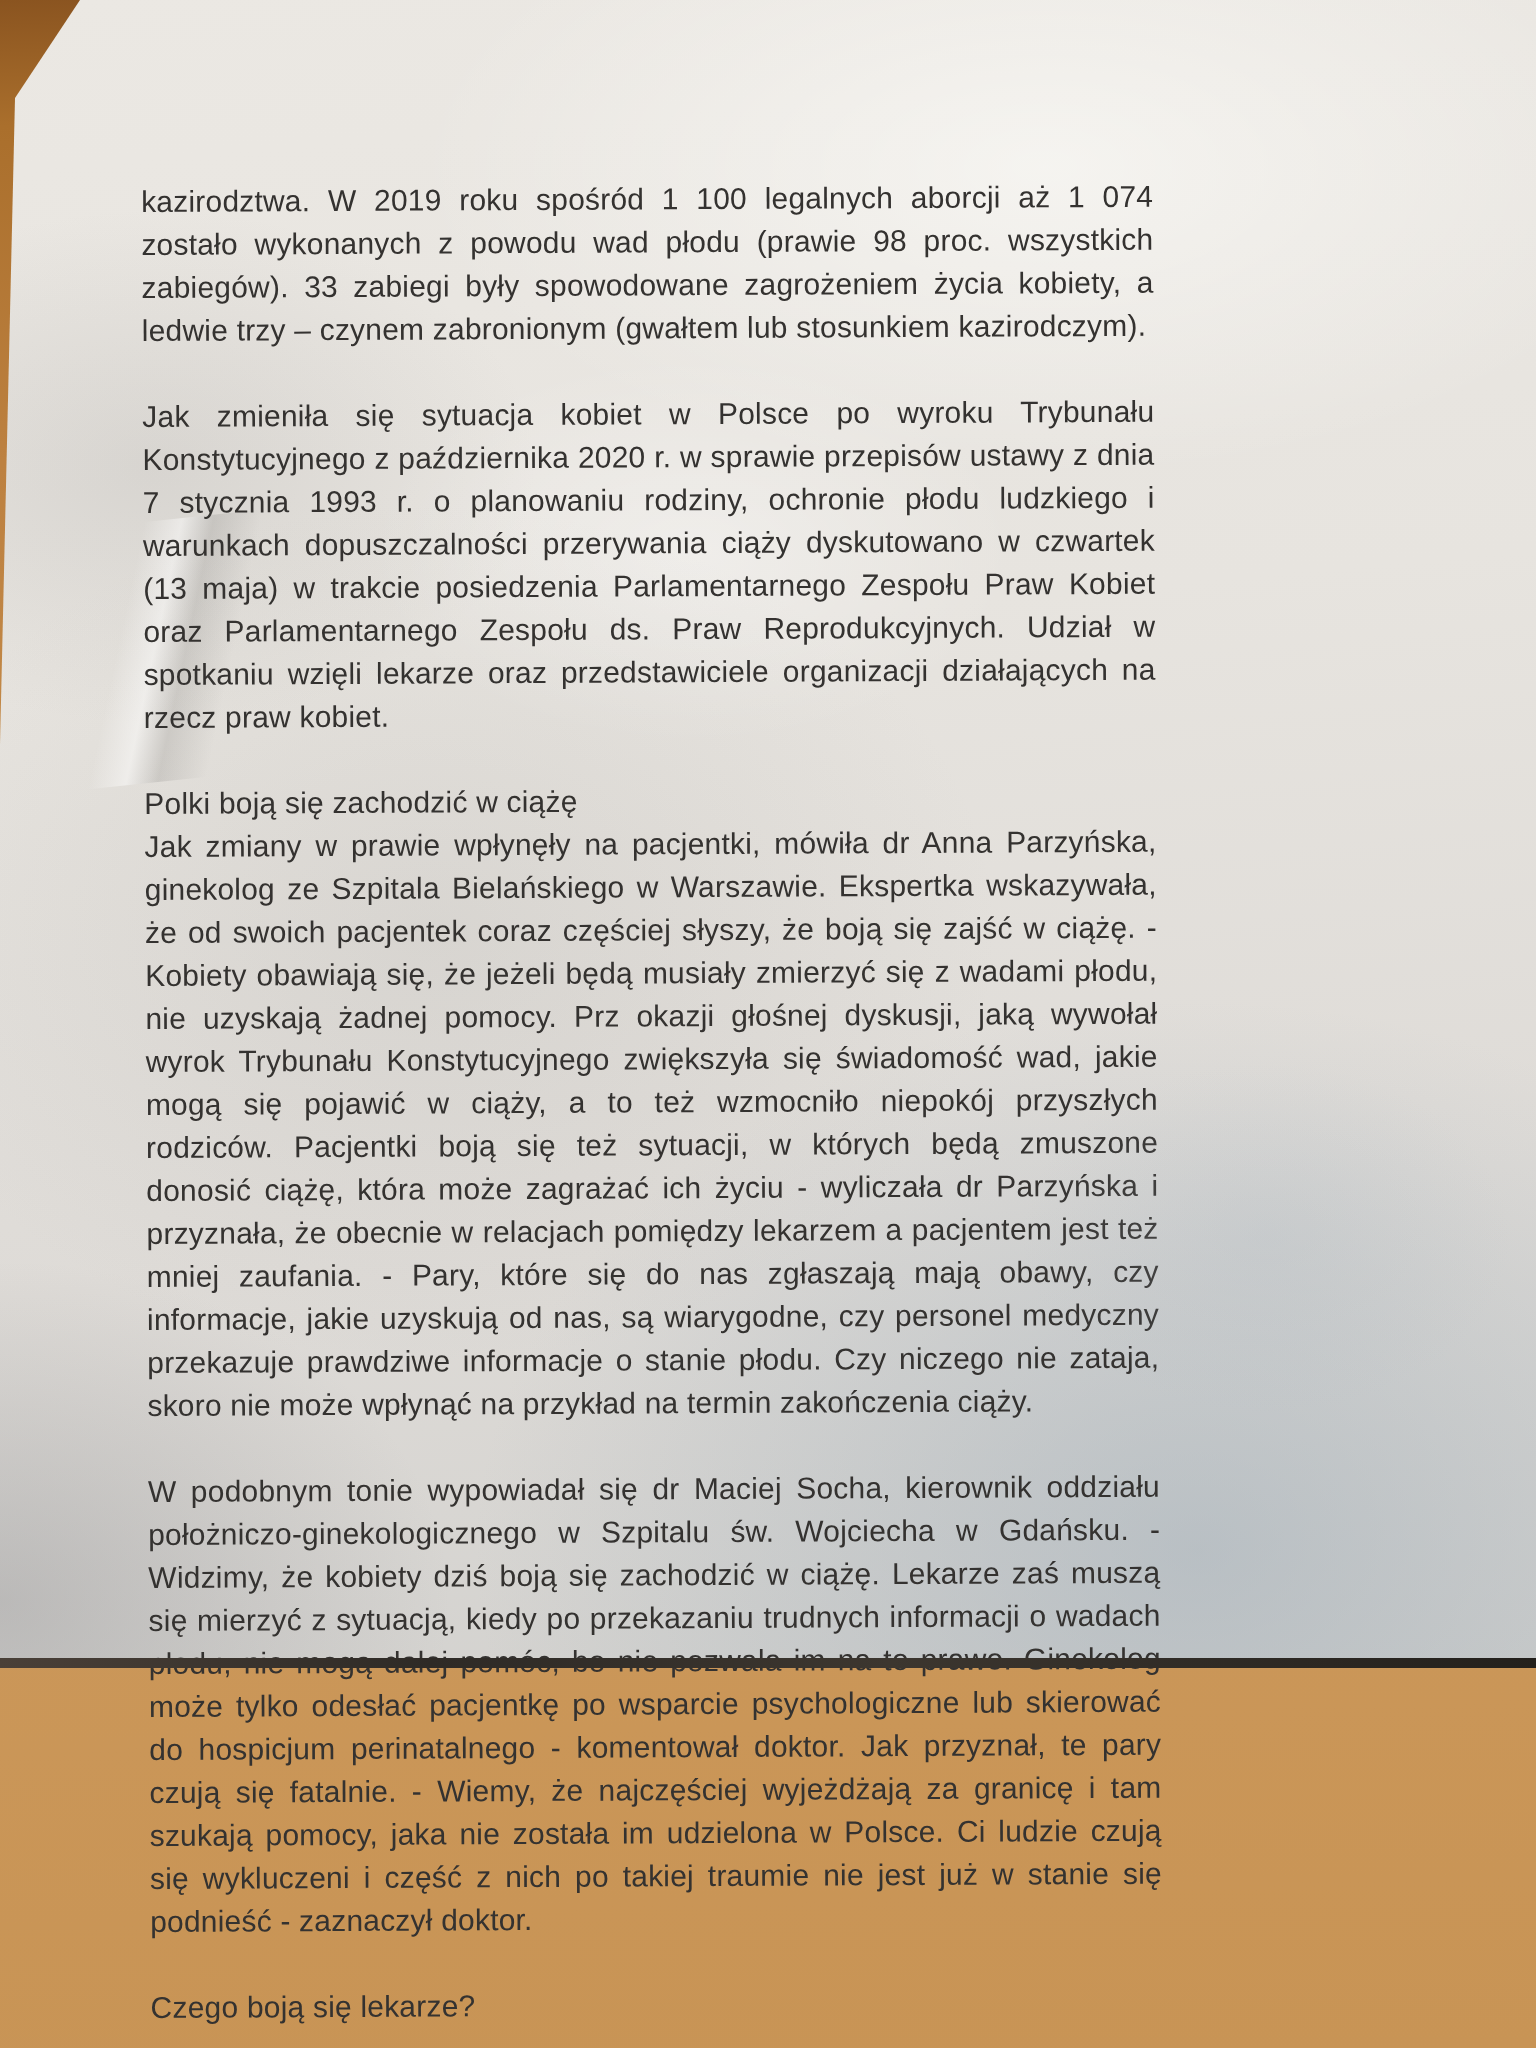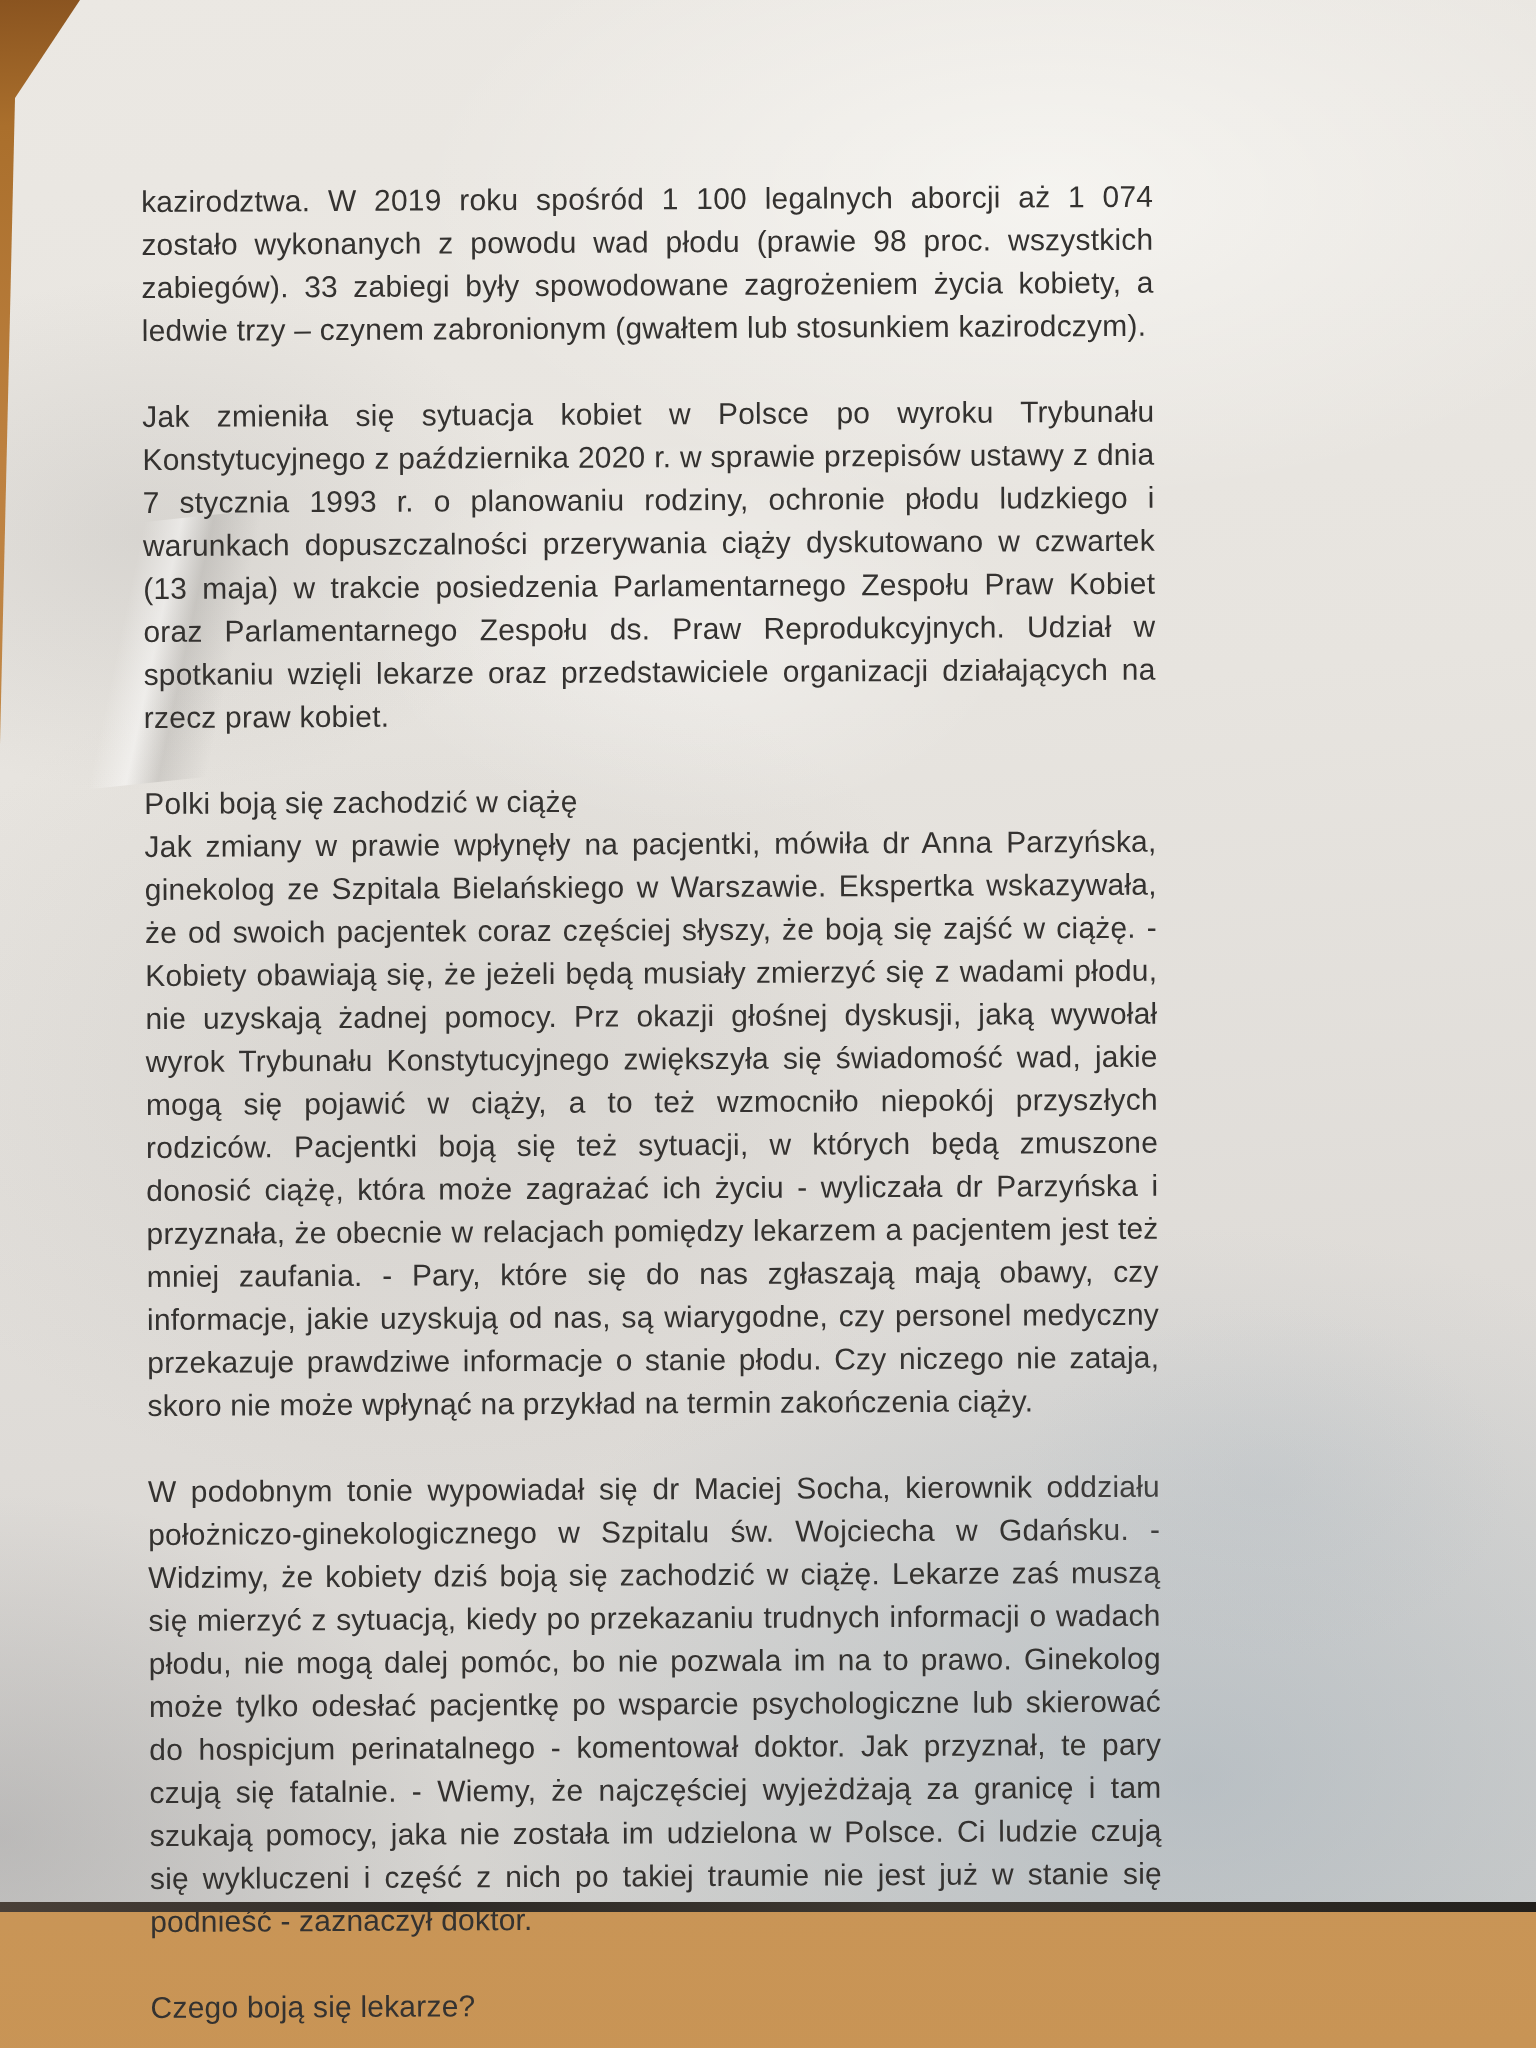--- a/index.html
+++ b/index.html
@@ -7,21 +7,21 @@
     width: 1536px;
     height: 2048px;
     overflow: hidden;
     
     background: linear-gradient(178deg, #8a5420 0%, #aa6f2c 6%, #bd8140 22%, #c68f4e 48%, #cb9759 75%, #c89455 100%);
     font-family: "Liberation Sans", sans-serif;
   }
   .photo {
     position: relative;
     width: 1536px;
-    height: 1912px;
+    height: 1668px;
   }
   
   .paper {
     position: absolute;
     inset: 0;
     clip-path: polygon(80px 0, 1536px 0, 1536px 2048px, 0 2048px, 0 745px, 15px 98px);
     background:
       radial-gradient(1250px 950px at 78% 93%, rgba(145,163,178,0.42), rgba(145,163,178,0) 58%),
       radial-gradient(820px 620px at 0% 96%, rgba(122,122,126,0.30), rgba(122,122,126,0) 55%),
       radial-gradient(950px 720px at 28% 56%, rgba(158,156,152,0.16), rgba(158,156,152,0) 60%),

